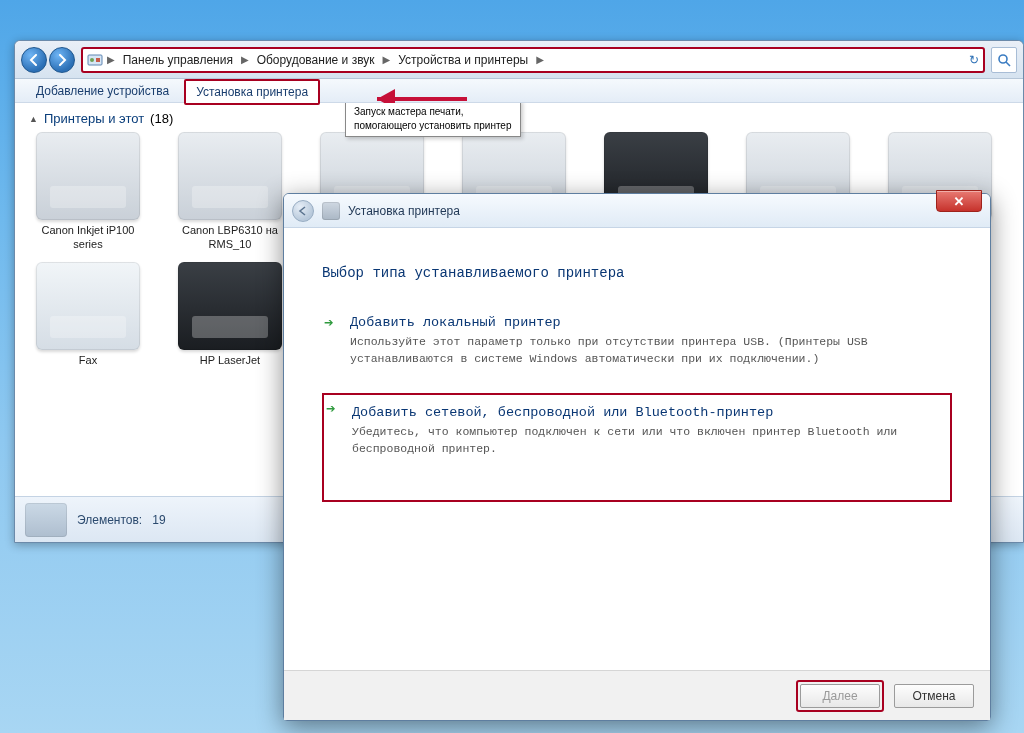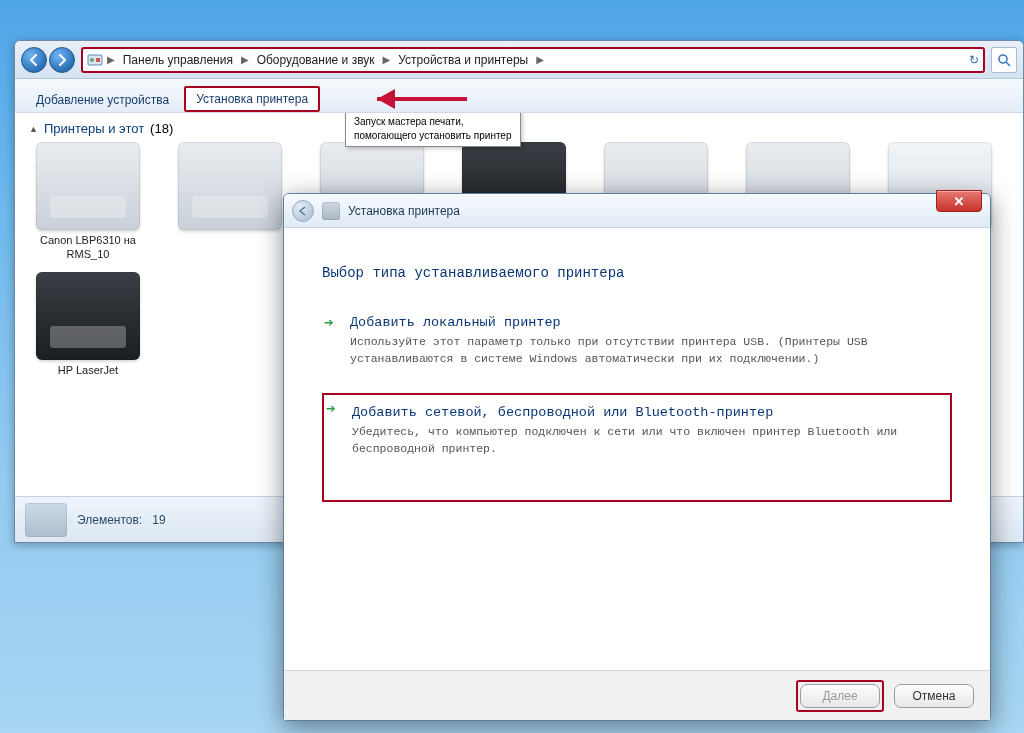--- a/index.html
+++ b/index.html
@@ -45,24 +45,24 @@
   .addr-wrap .crumb{padding:2px 4px;}
   .addr-wrap .sep{color:#666; font-size:10px;}
   .addr-icon{width:16px;height:16px;}
   .search-box{
     width:26px; height:26px; background:#fff; border:1px solid #a8bdd6;
     border-radius:2px; display:flex; align-items:center; justify-content:center;
     color:#3b7cc2; font-size:14px;
   }
 
   .toolbar{
-    height:34px;
+    height:24px;
     background: linear-gradient(to bottom,#f5f9fd,#e4edf7);
     border-bottom:1px solid #cdd9e8;
-    display:flex; align-items:flex-end; padding:0 10px; gap:4px;
+    display:flex; align-items:flex-start; padding:0 10px; gap:4px;
     font-size:12px; color:#1a3e6e;
   }
   .toolbar-item{
     padding:4px 10px; border:1px solid transparent; border-radius:2px; cursor:default;
   }
   .toolbar-item.highlight{
     border:2px solid #a80020; background:#fff;
   }
   .red-arrow-1{
     position:absolute; left:362px; top:48px; width:120px; height:24px;
@@ -175,21 +175,21 @@
     border:2px solid #a80020; padding:10px 4px 42px 28px; margin-top:14px;
   }
   .wiz-footer{
     position:absolute; left:0; right:0; bottom:0; height:50px;
     background:#f1f1f1; border-top:1px solid #d6d6d6;
     display:flex; align-items:center; justify-content:flex-end; gap:10px; padding:0 16px;
   }
   .btn{
     min-width:80px; height:24px; padding:0 8px;
     background:linear-gradient(to bottom,#fdfdfd,#e8e8e8);
-    border:1px solid #9b9b9b; border-radius:7px;
+    border:1px solid #9b9b9b; border-radius:2px;
     font-size:12px; color:#333; display:flex; align-items:center; justify-content:center;
   }
   .btn.disabled{color:#9a9a9a;}
   .btn-hl{border:2px solid #a80020; padding:2px; border-radius:3px;}
 
 </style>
 </head>
 <body>
 
 <div class="explorer">
@@ -248,20 +248,24 @@
 
     <div class="group-header">
       <span class="tri">▲</span>
       <span>Принтеры и этот</span>
       <span class="count">(18)</span>
     </div>
 
     <div class="printers">
       <div class="printer">
         <div class="pimg"></div>
+        <div class="plabel">Canon Inkjet iP100 series</div>
+      </div>
+      <div class="printer">
+        <div class="pimg"></div>
         <div class="plabel">Canon LBP6310 на RMS_10</div>
       </div>
       <div class="printer">
         <div class="pimg"></div>
         <div class="plabel"></div>
       </div>
       <div class="printer">
         <div class="pimg"></div>
         <div class="plabel"></div>
       </div>

